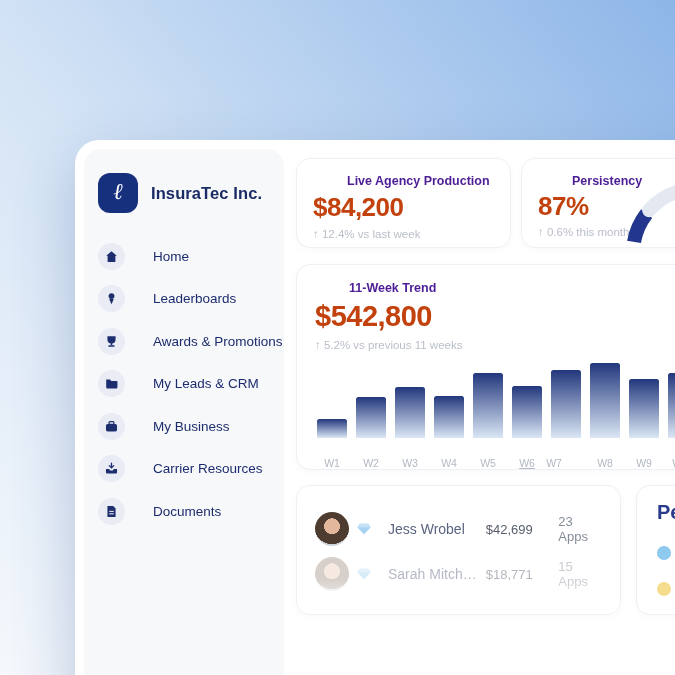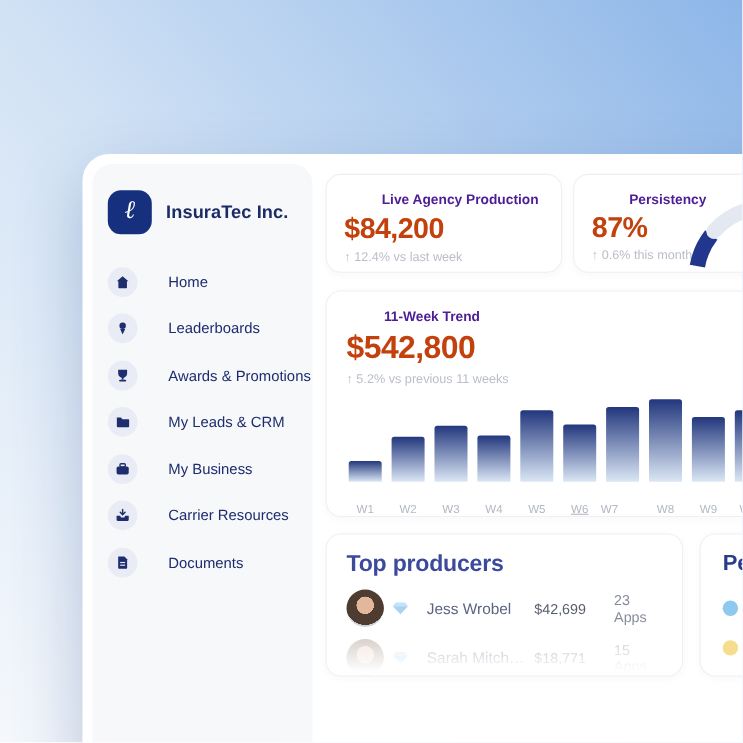--- a/index.html
+++ b/index.html
@@ -199,21 +199,20 @@
           <div class="bar" style="left: 293px; height: 75px; background: linear-gradient(rgb(34, 55, 125), rgb(219, 231, 245));"></div>
           <div class="bar-label" style="left: 293px;">W8</div>
           <div class="bar" style="left: 332px; height: 59px; background: linear-gradient(rgb(34, 55, 125), rgb(219, 231, 245));"></div>
           <div class="bar-label" style="left: 332px;">W9</div>
           <div class="bar" style="left: 371px; height: 65px; background: linear-gradient(rgb(34, 55, 125), rgb(219, 231, 245));"></div>
           <div class="bar-label" style="left: 371px;">W10</div>
         </div>
     </div>
 
     <div class="card card-top">
-      <div class="card-top-title">Top producers</div>
 
       <div class="prod-row">
         <div class="avatar a1"></div>
         <span class="gem">
           <svg width="14" height="12" viewBox="0 0 16 14">
               <path d="M3 1 h10 l2.8 4 L8 13.4 L.2 5 Z" fill="#a8d3f2"></path>
               <path d="M3 1 h10 l2.8 4 H.2 Z" fill="#c6e2f7"></path>
             </svg>
         </span>
         <span class="prod-name">Jess Wrobel</span>

